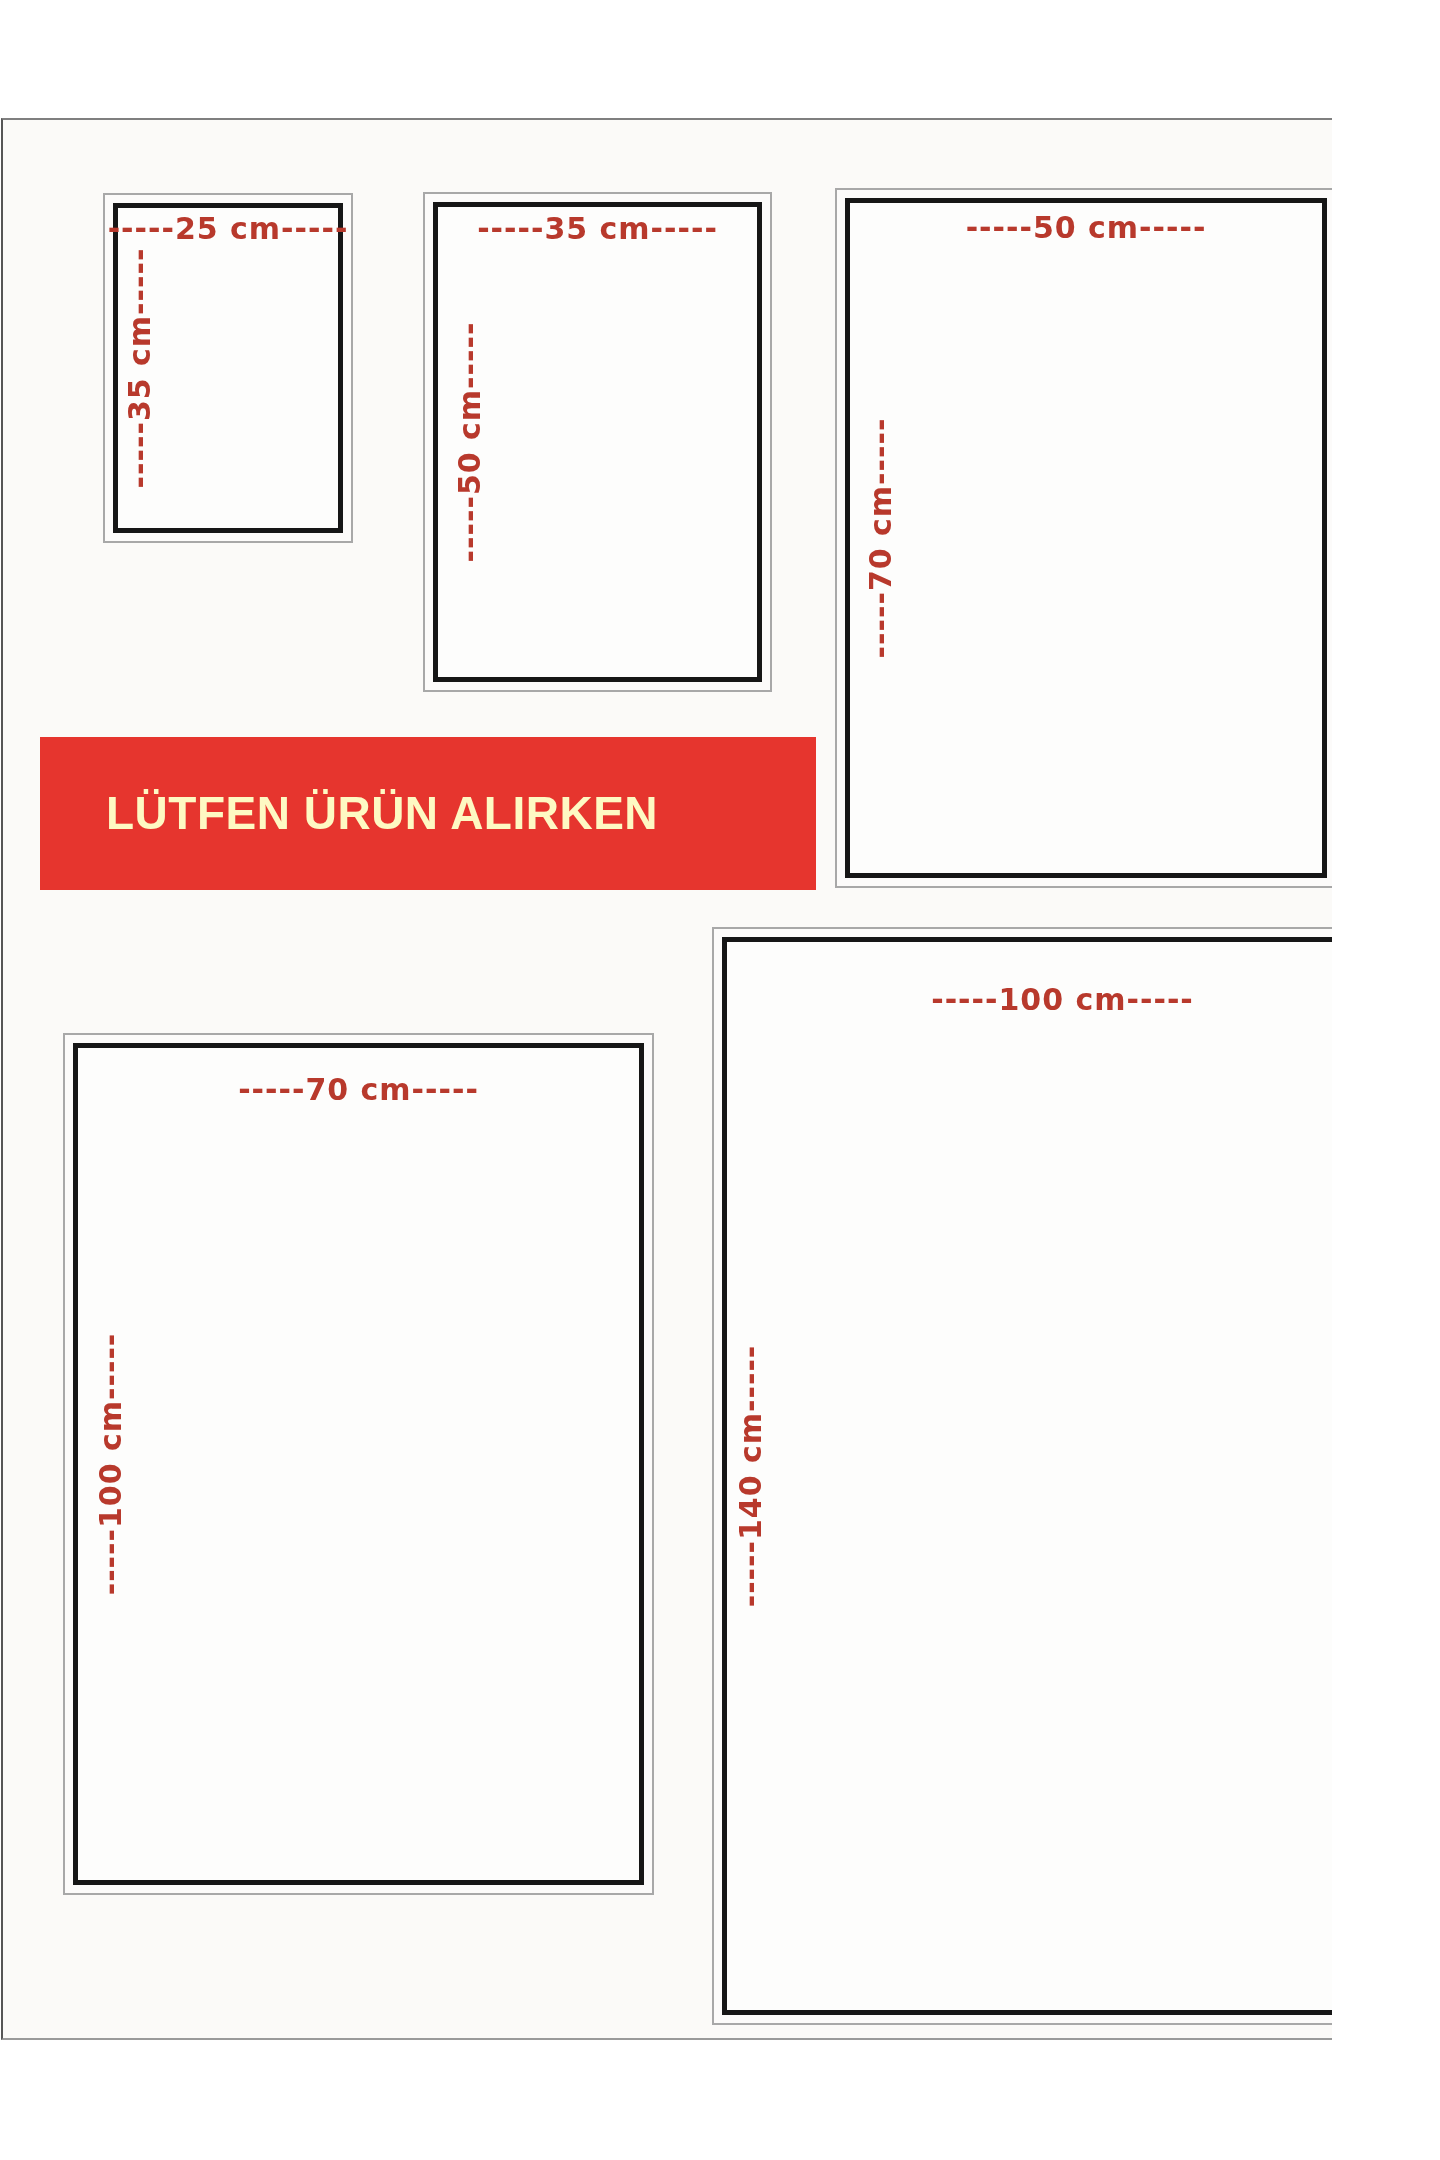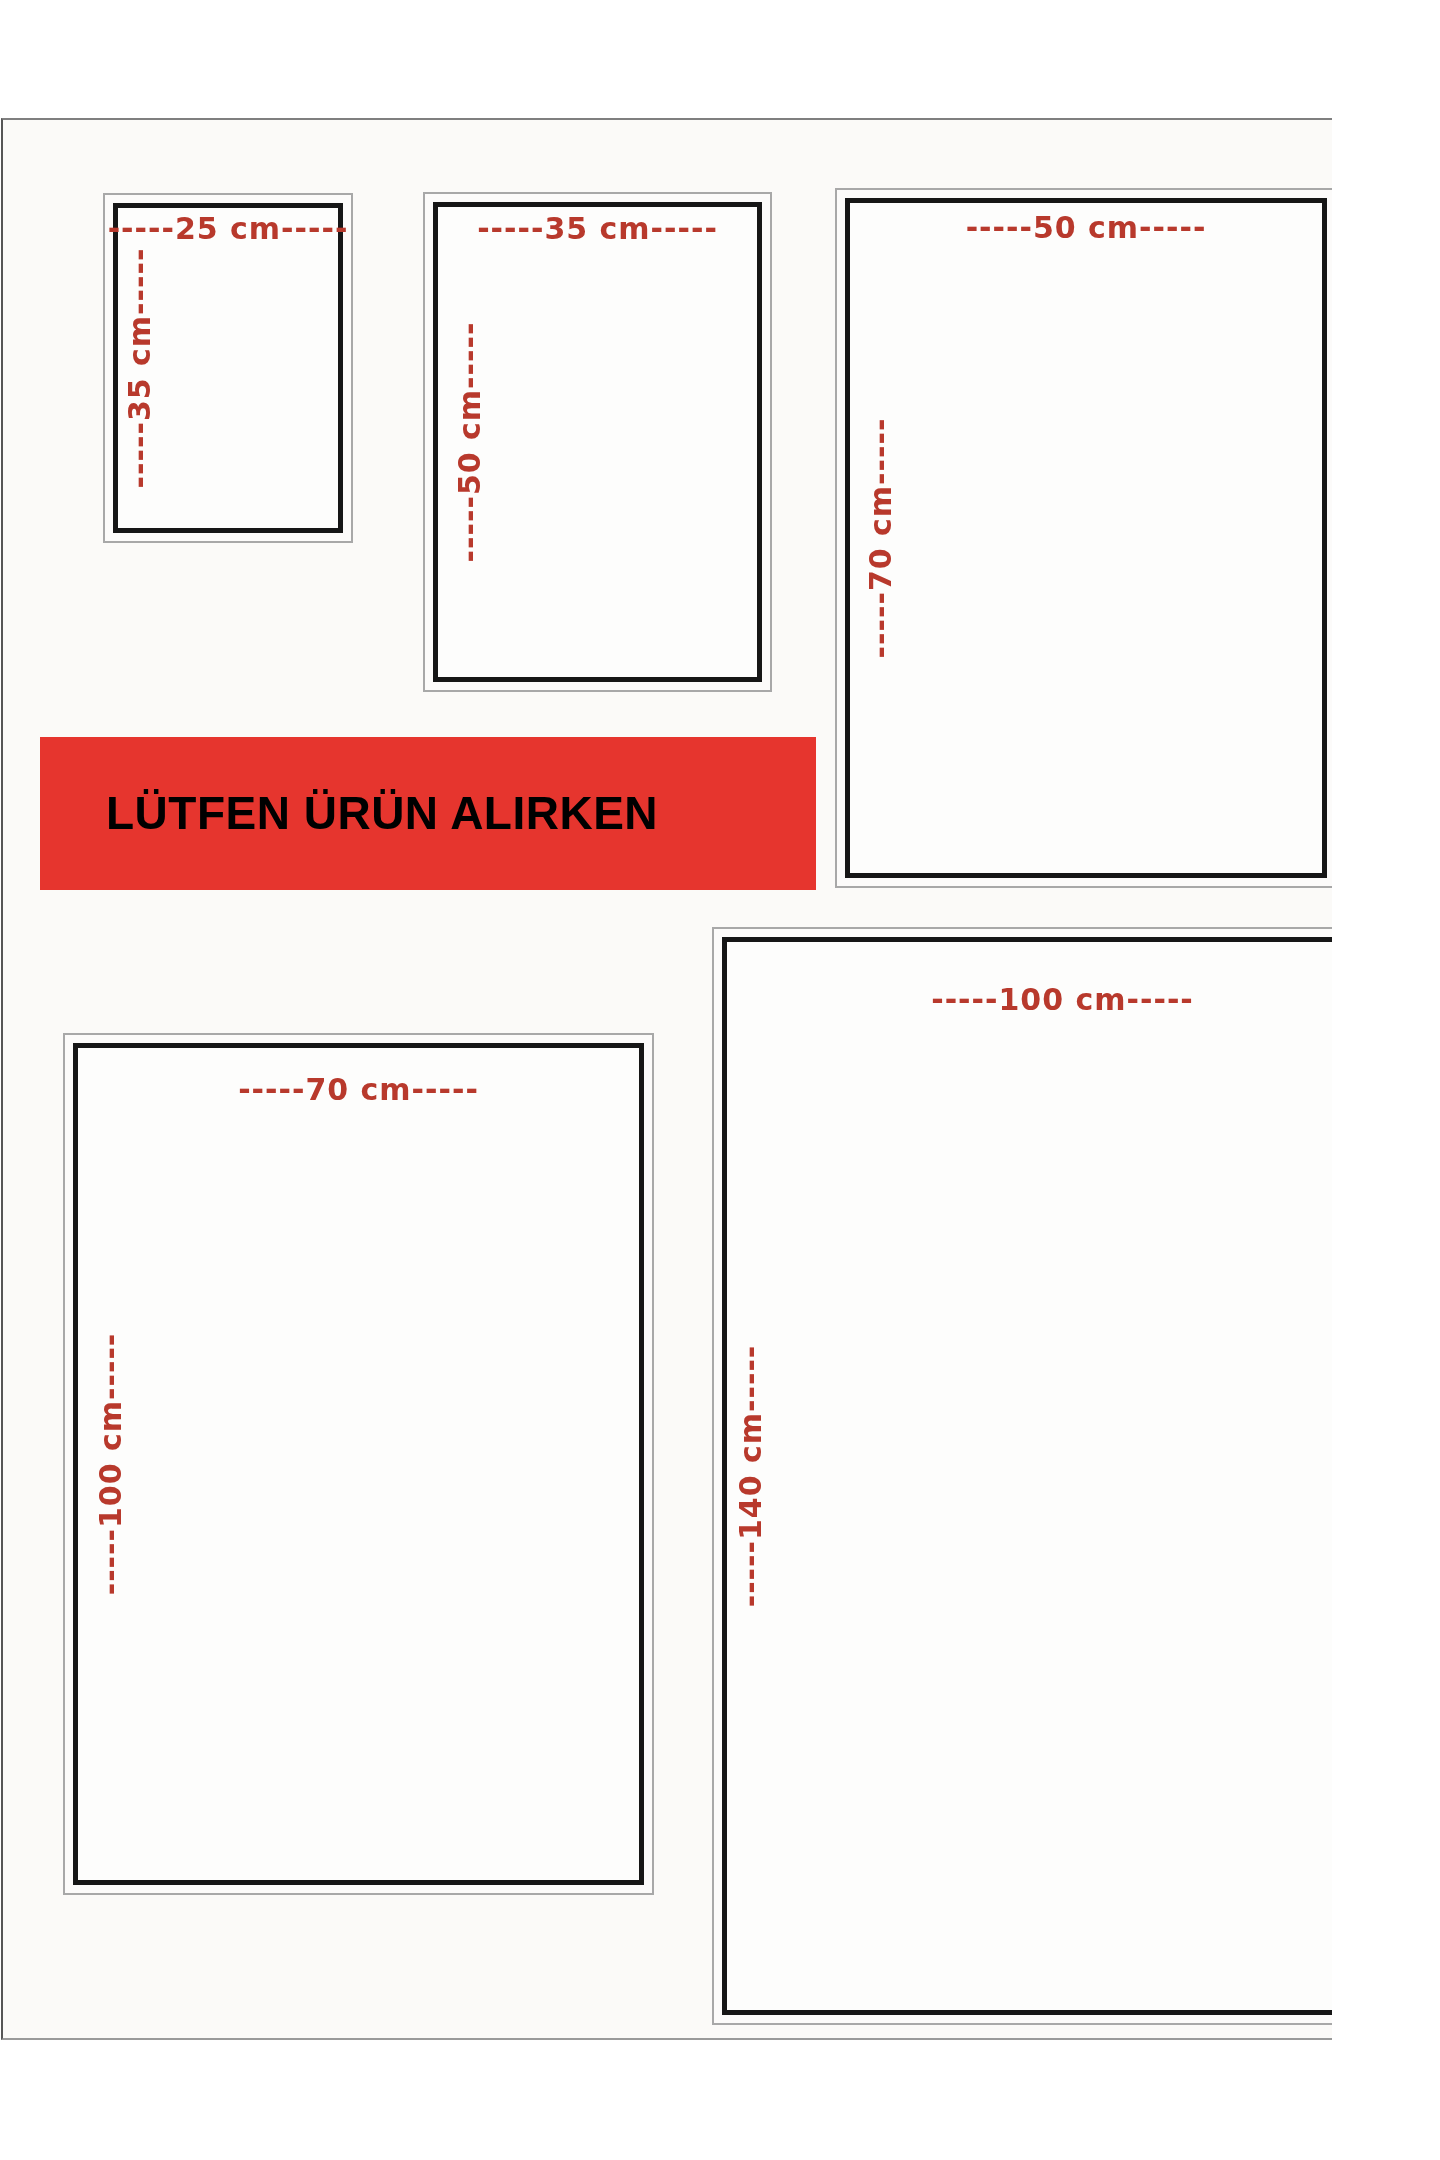--- a/index.html
+++ b/index.html
@@ -64,21 +64,21 @@
   #box-50x70  .h-label { left:43px; }
   #box-70x100 .h-label { left:45px; }
   #box-100x140 .h-label { left:36px; }
 
   .banner {
     position:absolute;
     left:40px; top:737px;
     width:776px; height:153px;
     box-sizing:border-box;
     background:#e6352e;
-    color:#000000;
+    color:#fef9c3;
     font-family:"Liberation Sans", sans-serif;
     font-weight:bold;
     font-size:46px;
     letter-spacing:0.5px;
     display:flex;
     flex-direction:column;
     justify-content:center;
     padding-left:66px;
     line-height:1.1;
   }

